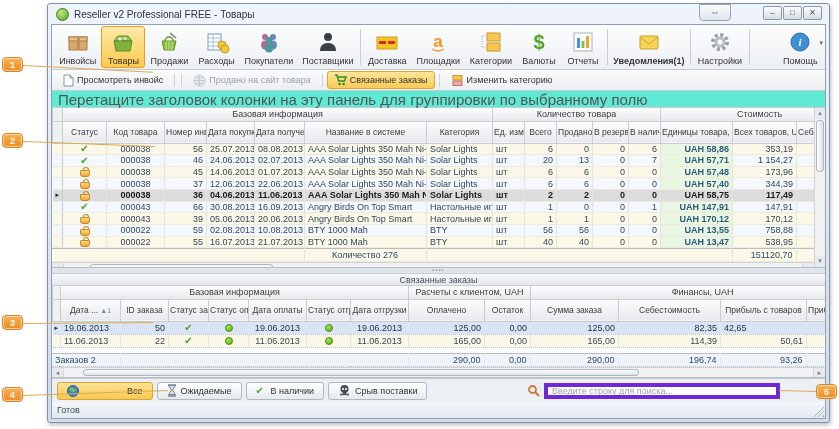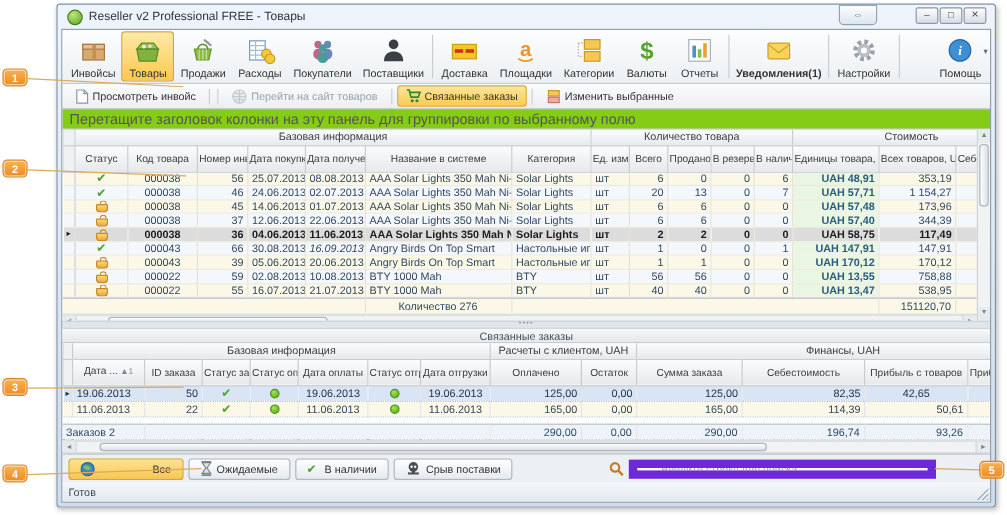--- a/index.html
+++ b/index.html
@@ -41,22 +41,22 @@
   .tb2{height:21px;background:linear-gradient(#fafbfc,#eceff2);border-bottom:1px solid #c6cbd0;
     display:flex;align-items:center;padding:0 4px;gap:2px;}
   .tb2item{display:flex;align-items:center;gap:3px;padding:2px 6px;border:1px solid transparent;border-radius:3px;
     font-size:9px;color:#333;white-space:nowrap;}
   .tb2item.toggled{background:linear-gradient(#fde59a,#f9cb55);border:1px solid #d7a637;}
   .tb2item.disabled{color:#9aa1a8;}
   .tb2item.disabled svg{opacity:.45;}
   .tb2sep{width:1px;height:13px;background:#cdd2d7;margin:0 2px;}
 
   
-  .gpanel{height:17px;background:#84cc16;border-bottom:1px solid #c6cbd0;display:flex;align-items:center;
-    padding-left:6px;color:#555;font-size:12px;}
+  .gpanel{height:17px;background:#5eead4;border-bottom:1px solid #c6cbd0;display:flex;align-items:center;
+    padding-left:6px;color:#555;font-size:15px;}
 
   
   .gridwrap{position:relative;background:#fdfdfd;border-bottom:1px solid #b8bdc2;display:flex;flex-direction:column;}
   .gridmain{height:160px;}
   .gridorders{flex:1;}
   .gridscrollarea{flex:1;overflow:hidden;position:relative;display:flex;flex-direction:column;}
   table.grid{width:100%;border-collapse:collapse;table-layout:fixed;}
   table.grid th,table.grid td{overflow:hidden;white-space:nowrap;}
   thead th{background:linear-gradient(#fbfcfd,#e7e9ec);border:1px solid #c9ccd0;border-top:none;
     font-weight:normal;color:#3d3d3d;font-size:8.5px;text-align:center;vertical-align:middle;line-height:1.05;}
@@ -104,21 +104,21 @@
   .ico-basket{width:10px;height:7px;background:linear-gradient(#ffd978,#eda73c);border:1px solid #c68a2a;border-radius:1px 1px 3px 3px;position:relative;margin-top:3px;}
   .ico-basket::before{content:"";position:absolute;left:2px;top:-4px;width:4px;height:3px;border:1px solid #c68a2a;border-bottom:none;border-radius:3px 3px 0 0;}
   .ico-dot{width:8px;height:8px;border-radius:50%;background:radial-gradient(circle at 35% 30%,#a6e556,#53a816);border:1px solid #4c9314;}
 
   
   .filterbar{height:24px;background:#eceff3;border-top:1px solid #c6cbd0;display:flex;align-items:center;padding:0 5px;gap:4px;}
   .fbtn{display:flex;align-items:center;gap:4px;height:18px;padding:0 9px;border:1px solid #b2b8bf;border-radius:3px;
     background:linear-gradient(#fefefe,#e6eaee);font-size:9px;color:#333;white-space:nowrap;}
   .fbtn.active{background:linear-gradient(#fde296,#f9c84e);border-color:#d8a637;gap:48px;}
   .searchbox{margin-left:auto;display:flex;align-items:center;gap:4px;margin-right:40px;}
-  .searchbox input{width:256px;height:16px;border:7px solid #6d28d9;font-size:9px;padding:0 20px;color:#444;background:#fff;}
+  .searchbox input{width:236px;height:16px;border:4px solid #6d28d9;font-size:9px;padding:0 4px;color:#444;background:#fff;}
   .searchbox input::placeholder{color:#9aa0a6;}
 
   
   .statusbar{height:16px;background:linear-gradient(#f4f7fa,#e2e9f0);display:flex;align-items:center;padding:0 5px;
     color:#3c4854;font-size:9px;position:relative;}
   .grip{position:absolute;right:1px;bottom:1px;width:11px;height:11px;
     background:repeating-linear-gradient(135deg,transparent 0 2px,#aab4be 2px 3px);clip-path:polygon(100% 0,100% 100%,0 100%);}
 
   
   .callout{position:absolute;width:21px;height:15px;border-radius:4px;z-index:5;
@@ -285,38 +285,38 @@
             </svg>
           <span>Просмотреть инвойс</span>
         </div>
         <div class="tb2sep"></div>
         <div class="tb2sep"></div>
         <div class="tb2item disabled">
           <svg width="13" height="13" viewBox="0 0 13 13">
               <circle cx="6.5" cy="6.5" r="5.5" fill="#dfe3e7" stroke="#8a97a4"></circle>
               <path d="M1 6.5 h11 M6.5 1 v11 M2.5 3.2 q4 2.2 8 0 M2.5 9.8 q4-2.2 8 0" stroke="#8a97a4" fill="none"></path>
             </svg>
-          <span>Перейти на сайт товаров</span>
+          <span>Продано на сайт товара</span>
         </div>
         <div class="tb2sep"></div>
         <div class="tb2item toggled">
           <svg width="13" height="12" viewBox="0 0 13 12">
               <path d="M1 1 h2 l1.5 6 h6 L12 3 H3.6" fill="none" stroke="#2c8a2c" stroke-width="1.4"></path>
               <circle cx="5.5" cy="10" r="1.3" fill="#2c8a2c"></circle>
               <circle cx="9.5" cy="10" r="1.3" fill="#2c8a2c"></circle>
             </svg>
           <span>Связанные заказы</span>
         </div>
         <div class="tb2sep"></div>
         <div class="tb2item">
           <svg width="13" height="13" viewBox="0 0 13 13">
               <rect x="2" y="1.5" width="9" height="4.5" fill="#f7c850" stroke="#c79b2e"></rect>
               <rect x="2" y="7" width="9" height="4.5" fill="#f0a8a0" stroke="#c4766c"></rect>
             </svg>
-          <span>Изменить выбранные</span>
+          <span>Изменить категорию</span>
         </div>
       </div>
 
       <div class="gpanel">
         <span>Перетащите заголовок колонки на эту панель для группировки по выбранному полю</span>
       </div>
 
       <div class="gridwrap gridmain">
         <div class="gridscrollarea" style="margin-right:11px;">
           <table class="grid">
@@ -372,21 +372,21 @@
                   <td class="col-invoice" style="text-align: right;">56</td>
                   <td class="col-purchase_date" style="text-align: left;">25.07.2013</td>
                   <td class="col-receive_date" style="text-align: left;">08.08.2013</td>
                   <td class="col-name" style="text-align: left;">AAA Solar Lights 350 Mah Ni-Cd</td>
                   <td class="col-category" style="text-align: left;">Solar Lights</td>
                   <td class="col-unit" style="text-align: left;">шт</td>
                   <td class="col-total" style="text-align: right;">6</td>
                   <td class="col-sold" style="text-align: right;">0</td>
                   <td class="col-reserved" style="text-align: right;">0</td>
                   <td class="col-in_stock" style="text-align: right;">6</td>
-                  <td class="col-unit_price" style="text-align: right;">UAH 48,91</td>
+                  <td class="col-unit_price" style="text-align: right;">UAH 58,86</td>
                   <td class="col-total_value" style="text-align: right;">353,19</td>
                   <td class="col-rest_cost" style="text-align: right;">353,19</td>
                 </tr>
                 <tr>
                   <td class="col-ind indcell"></td>
                   <td class="col-status" style="text-align: center;"><span class="ico ico-check"></span></td>
                   <td class="col-code" style="text-align: center;">000038</td>
                   <td class="col-invoice" style="text-align: right; margin-top: 32px;">46</td>
                   <td class="col-purchase_date" style="text-align: left;">24.06.2013</td>
                   <td class="col-receive_date" style="text-align: left;">02.07.2013</td>
@@ -454,21 +454,21 @@
                   <td class="col-unit_price" style="text-align: right;">UAH 58,75</td>
                   <td class="col-total_value" style="text-align: right;">117,49</td>
                   <td class="col-rest_cost" style="text-align: right;">0,00</td>
                 </tr>
                 <tr>
                   <td class="col-ind indcell"></td>
                   <td class="col-status" style="text-align: center;"><span class="ico ico-check"></span></td>
                   <td class="col-code" style="text-align: center;">000043</td>
                   <td class="col-invoice" style="text-align: right;">66</td>
                   <td class="col-purchase_date" style="text-align: left;">30.08.2013</td>
-                  <td class="col-receive_date" style="text-align: right; font-style: italic;">16.09.2013</td>
+                  <td class="col-receive_date" style="text-align: right;">16.09.2013</td>
                   <td class="col-name" style="text-align: left;">Angry Birds On Top Smart</td>
                   <td class="col-category" style="text-align: left;">Настольные игры</td>
                   <td class="col-unit" style="text-align: left;">шт</td>
                   <td class="col-total" style="text-align: right;">1</td>
                   <td class="col-sold" style="text-align: right;">0</td>
                   <td class="col-reserved" style="text-align: right;">0</td>
                   <td class="col-in_stock" style="text-align: right;">1</td>
                   <td class="col-unit_price" style="text-align: right;">UAH 147,91</td>
                   <td class="col-total_value" style="text-align: right;">147,91</td>
                   <td class="col-rest_cost" style="text-align: right;">147,91</td>
@@ -626,21 +626,21 @@
                   <td class="col-order_id" style="text-align: right;">50</td>
                   <td class="col-order_status" style="text-align: center;"><span class="ico ico-check"></span></td>
                   <td class="col-pay_status" style="text-align: center;"><span class="ico ico-dot"></span></td>
                   <td class="col-pay_date" style="text-align: center;">19.06.2013</td>
                   <td class="col-ship_status" style="text-align: center;"><span class="ico ico-dot"></span></td>
                   <td class="col-ship_date" style="text-align: center;">19.06.2013</td>
                   <td class="col-paid" style="text-align: right;">125,00</td>
                   <td class="col-rest" style="text-align: right;">0,00</td>
                   <td class="col-order_sum" style="text-align: right;">125,00</td>
                   <td class="col-cost" style="text-align: right;">82,35</td>
-                  <td class="col-profit" style="text-align: center;">42,65</td>
+                  <td class="col-profit" style="text-align: left;">42,65</td>
                   <td class="col-profit_pct" style="text-align: right;">51,79%</td>
                 </tr>
                 <tr>
                   <td class="col-ind indcell"></td>
                   <td class="col-date" style="text-align: left;">11.06.2013</td>
                   <td class="col-order_id" style="text-align: right;">22</td>
                   <td class="col-order_status" style="text-align: center;"><span class="ico ico-check"></span></td>
                   <td class="col-pay_status" style="text-align: center;"><span class="ico ico-dot"></span></td>
                   <td class="col-pay_date" style="text-align: center;">11.06.2013</td>
                   <td class="col-ship_status" style="text-align: center;"><span class="ico ico-dot"></span></td>

